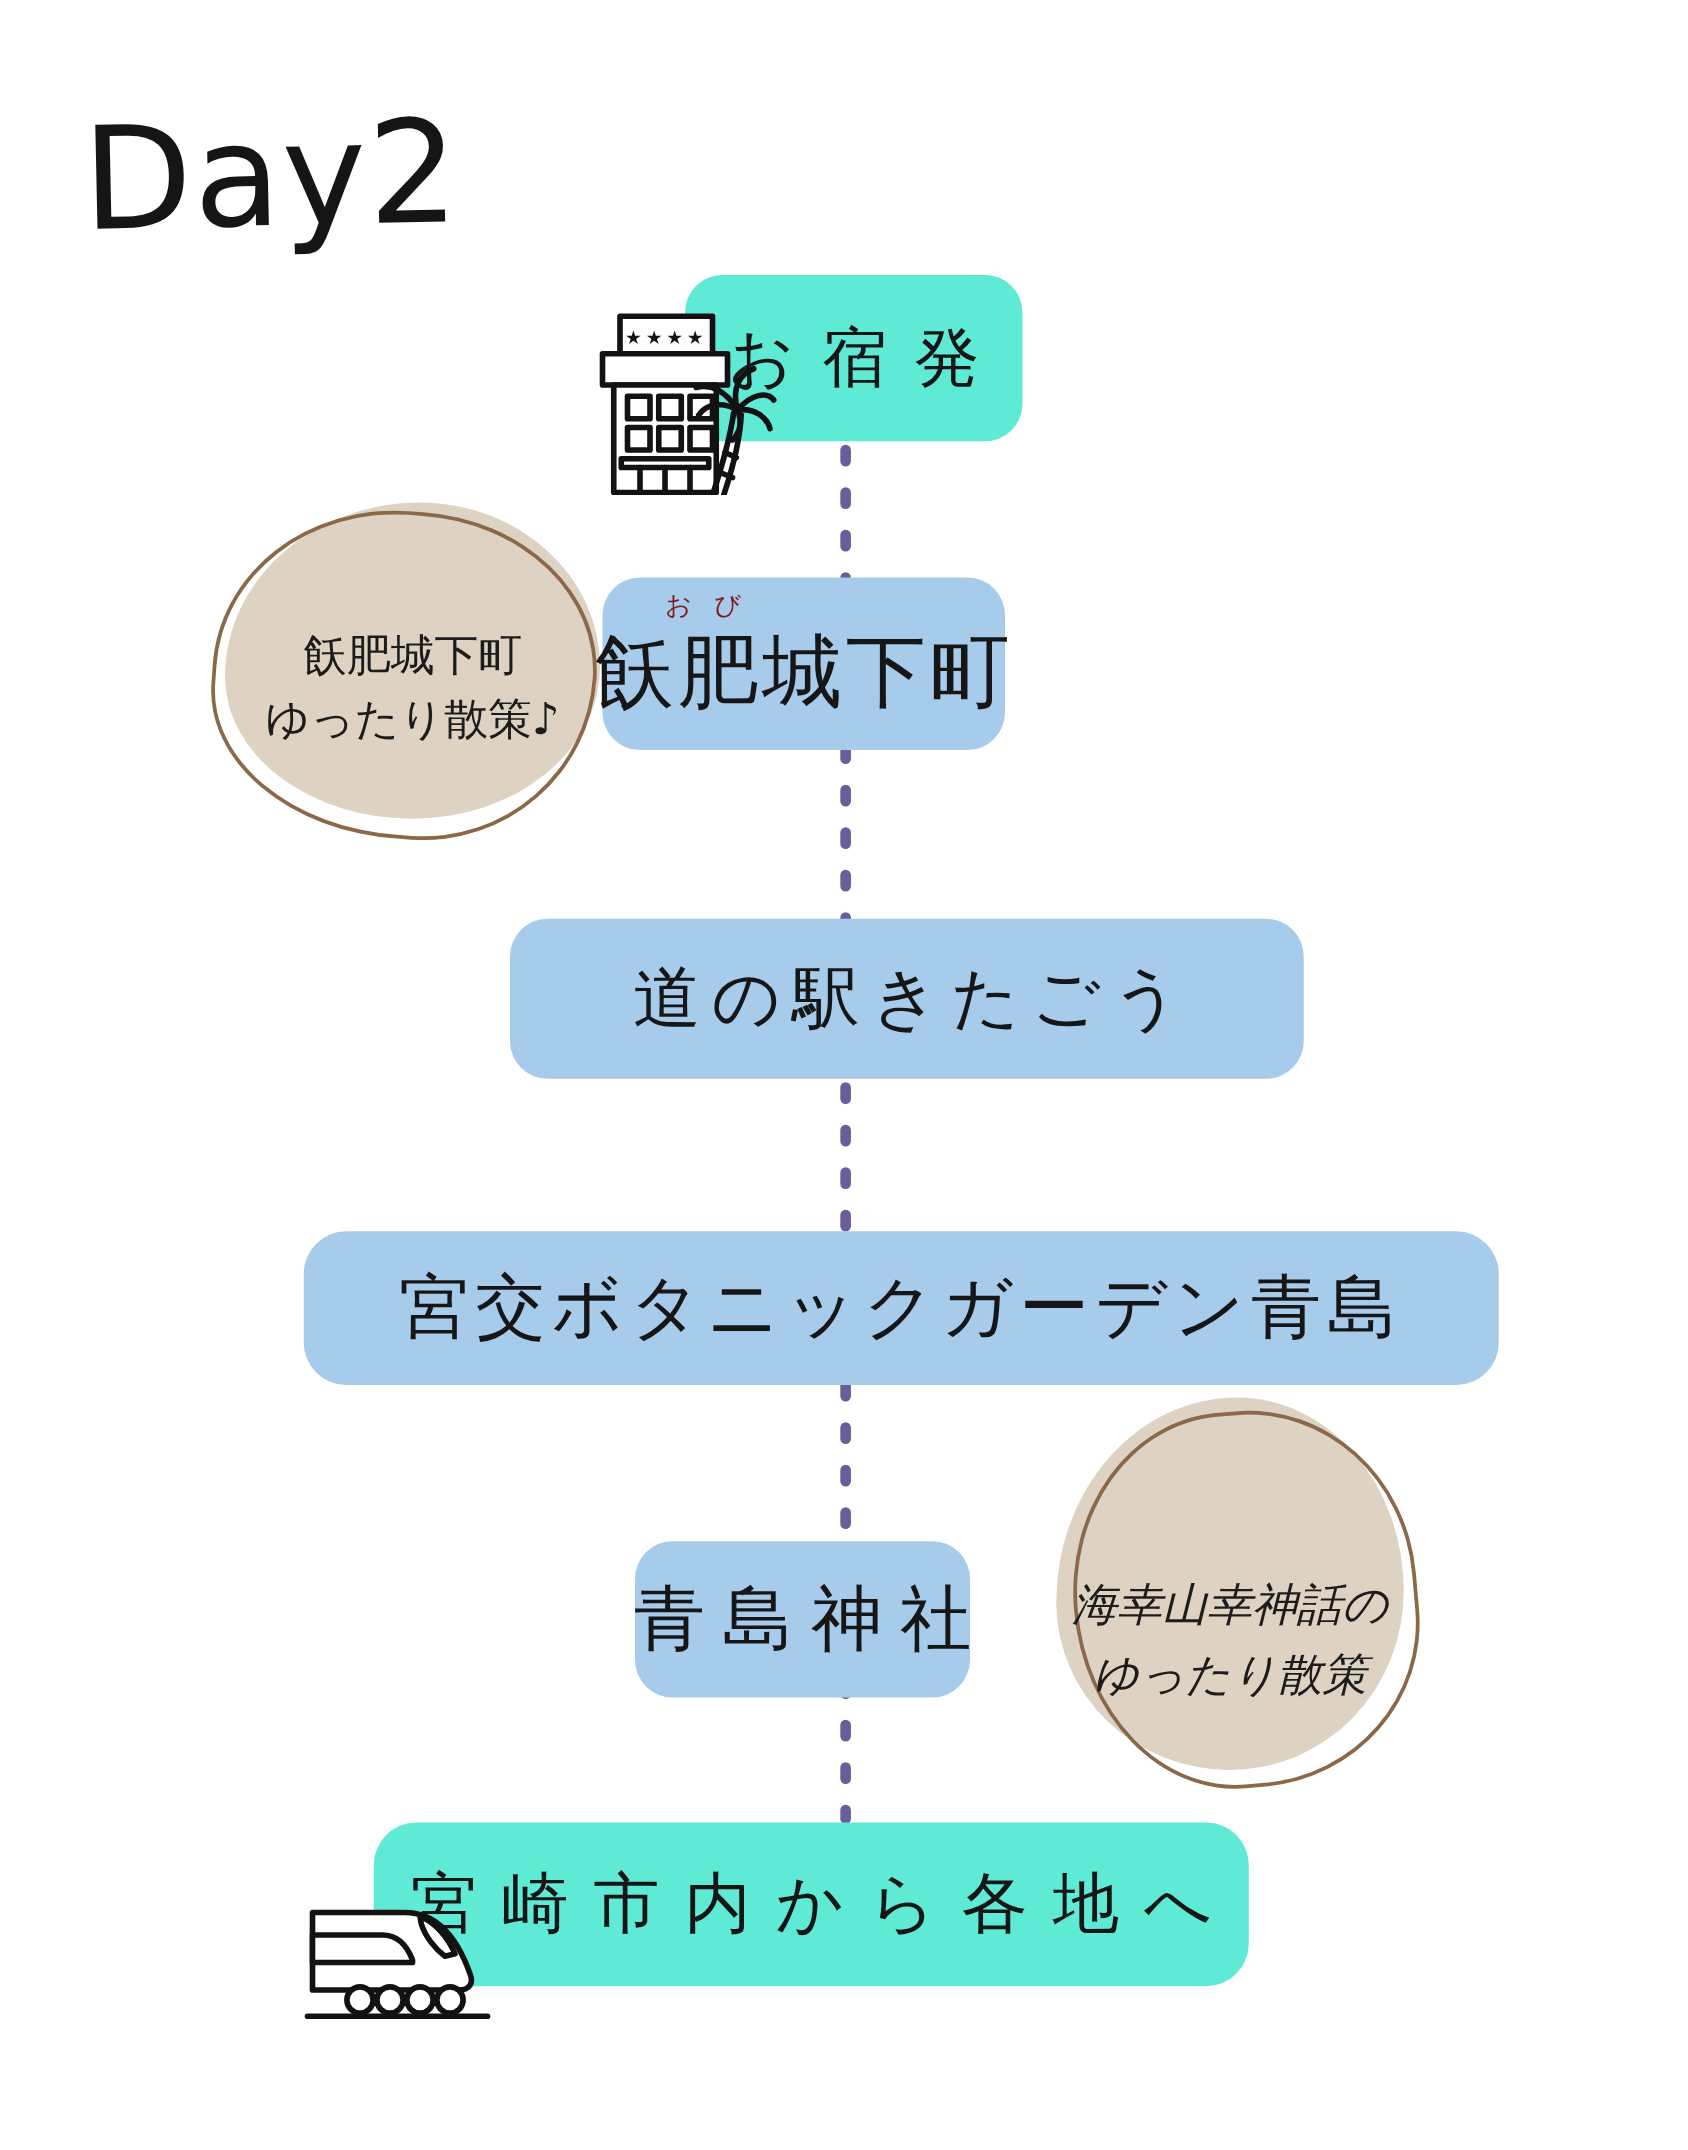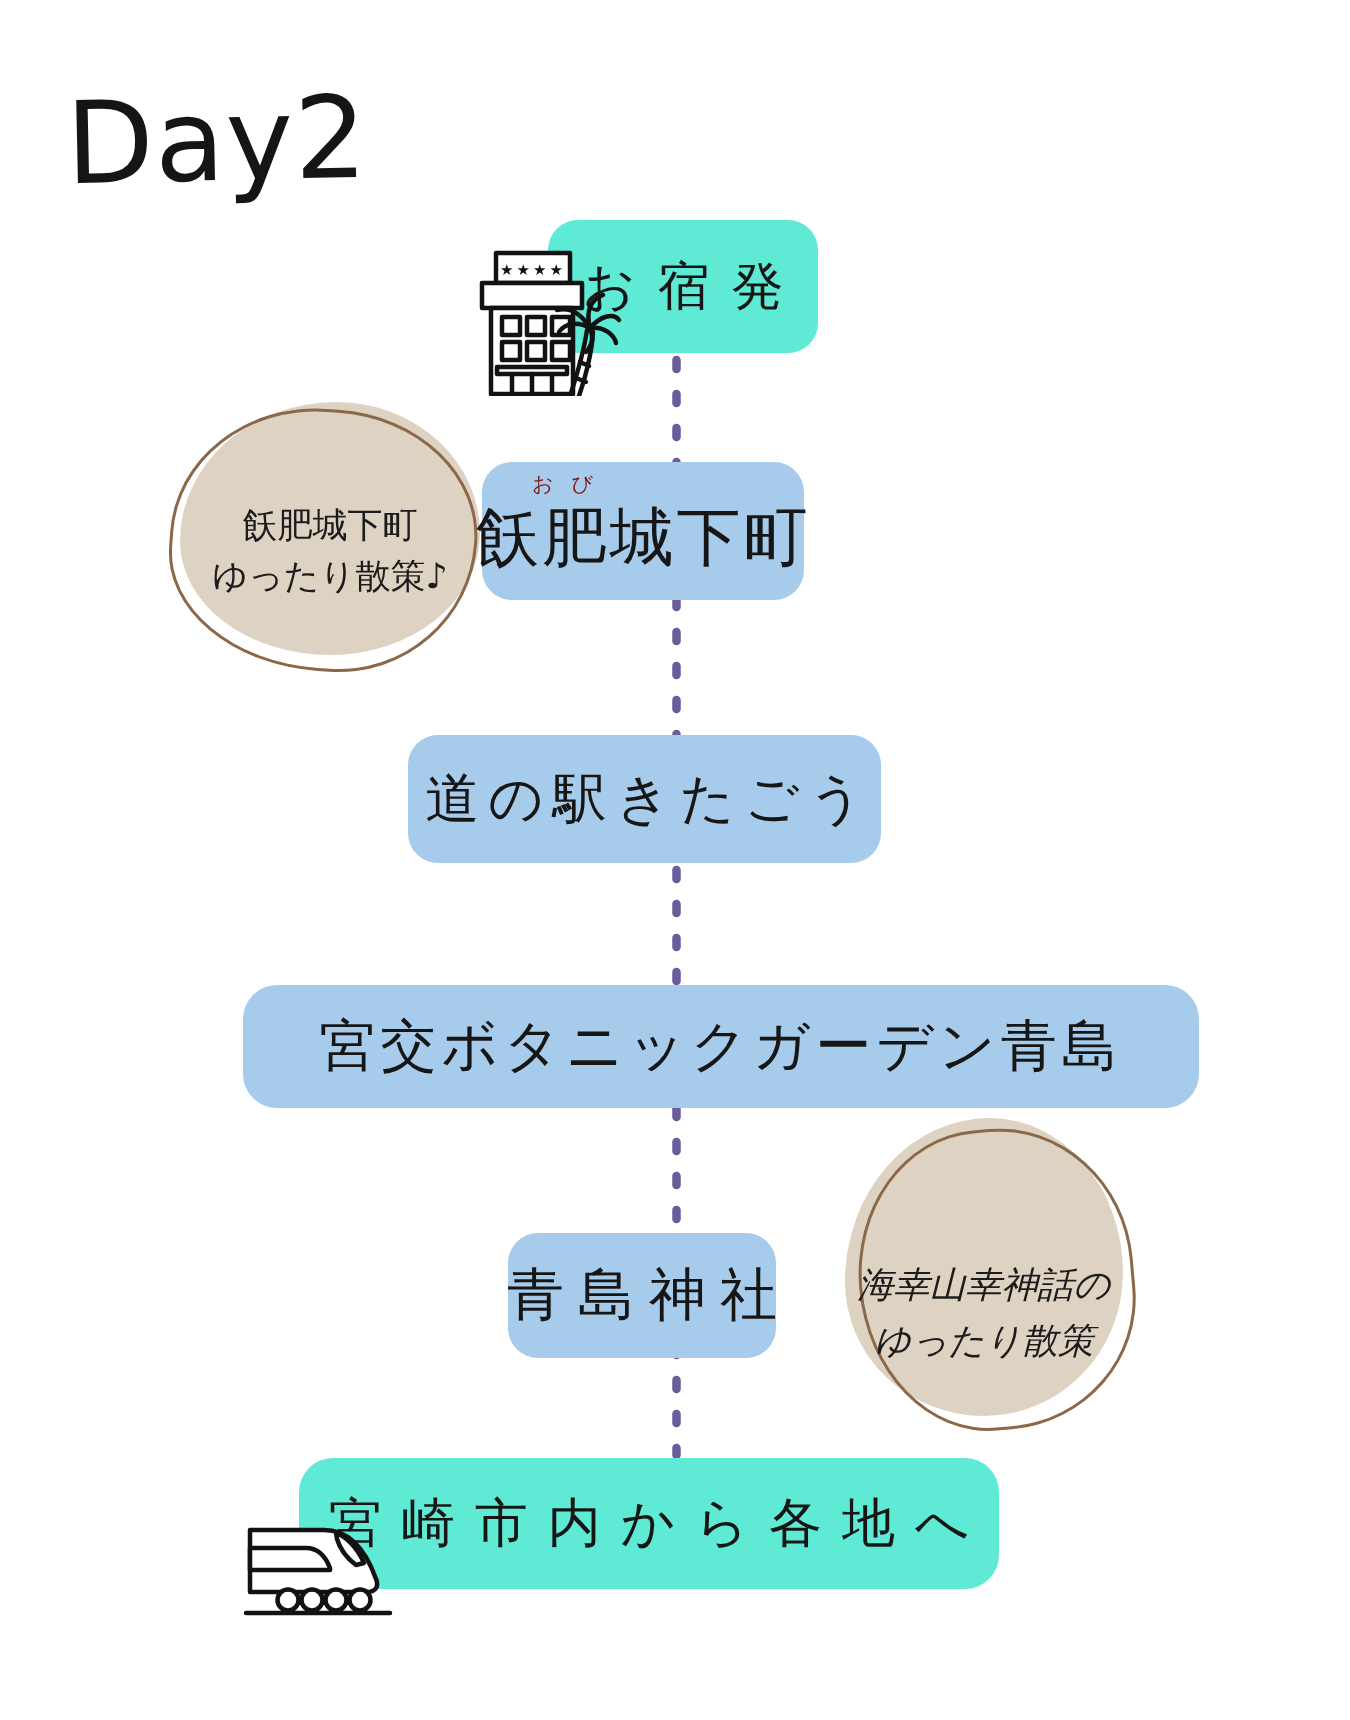--- a/index.html
+++ b/index.html
@@ -33,21 +33,21 @@
   .stop0{left:548px;top:220px;width:270px;height:133px;}
   .stop0 .stop-label{font-size:52px;letter-spacing:22px;padding-left:22px;}
 
   .stop1{left:482px;top:462px;width:322px;height:138px;}
   .stop1 .stop-label{font-size:64px;letter-spacing:3px;padding-top:12px;}
   .furigana{
     position:absolute;left:50px;top:8px;
     font-size:21px;letter-spacing:18px;color:#7f1d1d;white-space:nowrap;
   }
 
-  .stop2{left:408px;top:735px;width:473px;height:128px;}
+  .stop2{left:408px;top:735px;width:635px;height:128px;}
   .stop2 .stop-label{font-size:54px;letter-spacing:9px;padding-left:9px;}
 
   .stop3{left:243px;top:985px;width:956px;height:123px;border-radius:34px;}
   .stop3 .stop-label{font-size:56px;letter-spacing:5px;}
 
   .stop4{left:508px;top:1233px;width:268px;height:125px;}
   .stop4 .stop-label{font-size:57px;letter-spacing:14px;padding-left:14px;}
 
   .stop5{left:299px;top:1458px;width:700px;height:131px;border-radius:34px;}
   .stop5 .stop-label{font-size:53px;letter-spacing:20px;padding-left:20px;}

